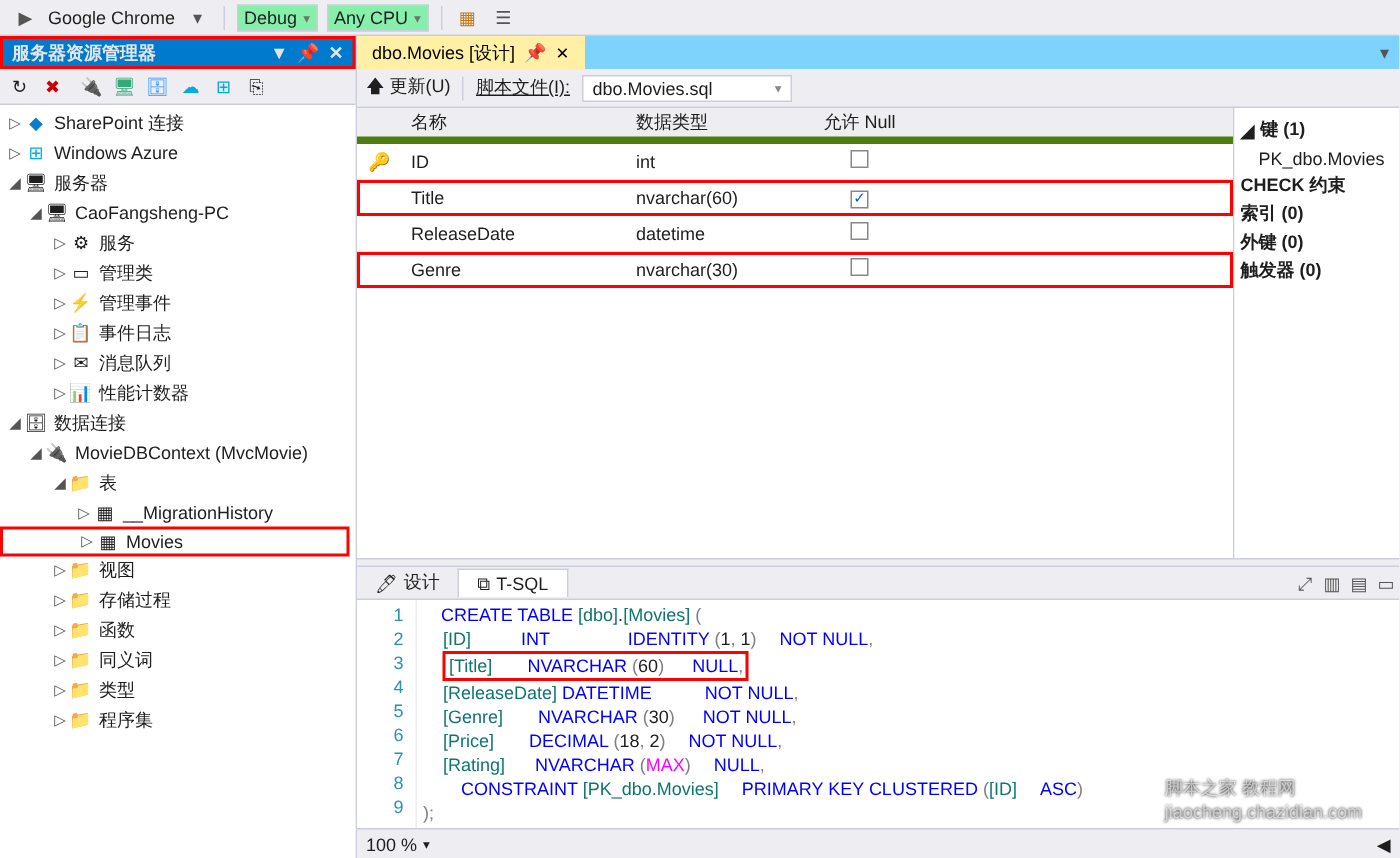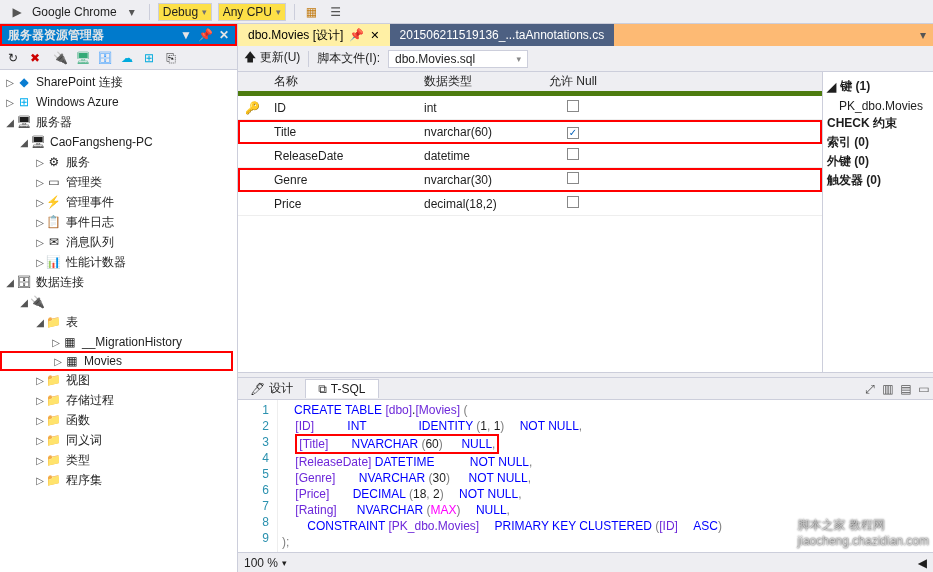--- a/index.html
+++ b/index.html
@@ -1,20 +1,20 @@
 <!DOCTYPE html>
 <html><head>
 <meta charset="utf-8">
 <style>
 * { margin: 0; padding: 0; box-sizing: border-box; font-family: "Microsoft YaHei", "Segoe UI", sans-serif; font-size: 12px; }
 body { background: #eeeef2; color: #1e1e1e; width: 933px; height: 572px; overflow: hidden; position: relative; }
 
 .top-toolbar { height: 24px; background: #eeeef2; border-bottom: 1px solid #cccedb; display: flex; align-items: center; padding: 0 8px; gap: 6px; }
 .top-toolbar .sep { width: 1px; height: 16px; background: #cccedb; margin: 0 2px; }
-.drop { display: inline-flex; align-items: center; gap: 4px; padding: 1px 4px; border: 1px solid #cccedb; background: #fde047; }
+.drop { display: inline-flex; align-items: center; gap: 4px; padding: 1px 4px; border: 1px solid #cccedb; background: #86efac; }
 .drop .chev { font-size: 9px; color: #717171; }
 .icon-btn { width: 18px; height: 18px; display: inline-flex; align-items: center; justify-content: center; color: #555; }
 
 .main-layout { display: flex; height: calc(100% - 24px); }
 
 
 .left-panel { width: 238px; background: #eeeef2; border-right: 1px solid #cccedb; display: flex; flex-direction: column; }
 .panel-title { background: #007acc; color: #e5e5e5; height: 22px; display: flex; align-items: center; padding: 0 6px; justify-content: space-between; border: 2px solid red; font-weight: bold; }
 .panel-title .ctrls { display: flex; gap: 6px; font-size: 10px; }
 .panel-toolbar { height: 24px; display: flex; align-items: center; padding: 0 4px; gap: 4px; border-bottom: 1px solid #cccedb; }
@@ -25,30 +25,30 @@
 .tree-item .exp { width: 12px; text-align: center; color: #555; font-size: 10px; }
 .tree-item .tico { width: 16px; height: 16px; margin-right: 4px; display: inline-flex; align-items: center; justify-content: center; }
 .tree-item.sel { background: #fff; }
 .hi-red { border: 2px solid red; margin: -1px 4px -1px 0; }
 .lv0 { padding-left: 4px; } .lv1 { padding-left: 18px; } .lv2 { padding-left: 34px; }
 .lv3 { padding-left: 50px; }
 
 
 .right-side { flex: 1; display: flex; flex-direction: column; }
 
-.tabs { height: 22px; background: #fdba74; display: flex; align-items: stretch; }
+.tabs { height: 22px; background: #7dd3fc; display: flex; align-items: stretch; }
 .tab { padding: 0 10px; display: flex; align-items: center; gap: 6px; color: #fff; background: #4d6082; }
 .tab.active { background: #fff0a5; color: #000; }
 .tab.inactive { background: #4d6082; color: #fff; }
 .tab .x { font-size: 11px; cursor: pointer; }
 .tabs .filler { flex: 1; }
 .tabs .tool { width: 20px; display: flex; align-items: center; justify-content: center; color: #555; }
 
 .doc-toolbar { height: 26px; background: #eeeef2; border-bottom: 1px solid #cccedb; display: flex; align-items: center; padding: 0 6px; gap: 8px; }
-.doc-toolbar .lbl { color: #1e1e1e; }
+.doc-toolbar .lbl { color: #1e1e1e; text-decoration: underline; }
 .fname-box { background: #fff; border: 1px solid #cccedb; padding: 1px 6px; min-width: 140px; display: flex; justify-content: space-between; align-items: center; }
 
 .design-area { display: flex; flex: 1; min-height: 0; }
 
 .grid-wrap { flex: 1; background: #fff; display: flex; flex-direction: column; border-right: 1px solid #cccedb; }
 .grid-head, .grid-row { display: flex; align-items: center; height: 24px; }
 .grid-head { background: #eeeef2; border-bottom: 5px solid #4d7c0f; }
 .col-key { width: 30px; text-align: center; }
 .col-name { width: 150px; padding-left: 6px; }
 .col-type { width: 120px; padding-left: 6px; }
@@ -67,27 +67,27 @@
 
 .bottom-tabs { height: 22px; display: flex; align-items: center; background: #eeeef2; border-bottom: 1px solid #cccedb; }
 .bottom-tabs .btab { padding: 2px 12px; display: flex; align-items: center; gap: 4px; }
 .bottom-tabs .btab.active { background: #fff; border: 1px solid #cccedb; border-bottom: none; }
 .bottom-tabs .spacer { flex: 1; }
 .bottom-tabs .ticon { width: 18px; text-align: center; color: #555; }
 
 .sql-area { flex: 0 0 140px; background: #fff; display: flex; font-family: Consolas, monospace; }
 .gutter { width: 40px; background: #fff; color: #2b91af; text-align: right; padding: 2px 8px 2px 0; border-right: 1px solid #eee; line-height: 16px; }
 .code { flex: 1; padding: 2px 4px; white-space: pre; line-height: 16px; overflow: auto; }
-.kw { color: #0000ff; margin-left: 12px; } .tok-gray { color: #808080; } .tok-teal { color: #6d28d9; }
+.kw { color: #0000ff; margin-left: 12px; } .tok-gray { color: #808080; } .tok-teal { color: #0f766e; }
 .tok-type { color: #0000ff; } .tok-mag { color: #ff00ff; }
 .line-hi { border: 2px solid red; display: inline-block; padding: 0 2px; }
 
 .status { height: 20px; background: #eeeef2; border-top: 1px solid #cccedb; display: flex; align-items: center; padding: 0 6px; gap: 4px; }
 
-.watermark { position: absolute; right: 4px; bottom: 24px; color: rgba(255,255,255,.6); font-size: 11px; text-shadow: 0 0 2px #000; pointer-events: none; }
+.watermark { position: absolute; right: 25px; bottom: 24px; color: rgba(255,255,255,.6); font-size: 11px; text-shadow: 0 0 2px #000; pointer-events: none; }
 </style>
 </head>
 <body>
 
 <div class="top-toolbar">
   <span class="icon-btn">▶</span>
   <span>Google Chrome</span>
   <span class="icon-btn">▾</span>
   <span class="sep"></span>
   <span class="drop">
@@ -177,20 +177,21 @@
           <span>性能计数器</span>
         </div>
       <div class="tree-item lv0">
           <span class="exp">◢</span>
           <span class="tico">🗄</span>
           <span>数据连接</span>
         </div>
       <div class="tree-item lv1">
           <span class="exp">◢</span>
           <span class="tico" style="color:#5a5">🔌</span>
+          <span>MovieDBContext (MvcMovie)</span>
         </div>
       <div class="tree-item lv2">
           <span class="exp">◢</span>
           <span class="tico" style="color:#dca54a">📁</span>
           <span>表</span>
         </div>
       <div class="tree-item lv3">
           <span class="exp">▷</span>
           <span class="tico">▦</span>
           <span>__MigrationHistory</span>
@@ -233,23 +234,20 @@
     </div>
   </div>
 
   <div class="right-side">
     <div class="tabs">
       <div class="tab active">
         <span>dbo.Movies [设计]</span>
         <span>📌</span>
         <span class="x">✕</span>
       </div>
-      <div class="tab inactive">
-          <span>201506211519136_...taAnnotations.cs</span>
-        </div>
       <div class="filler"></div>
       <div class="tool">▾</div>
     </div>
 
     <div class="doc-toolbar">
       <span>🡅 <span>更新(U)</span></span>
       <span class="sep" style="width:1px;height:16px;background:#cccedb"></span>
       <span class="lbl">脚本文件(I):</span>
       <span class="fname-box">
         <span>dbo.Movies.sql</span>
@@ -287,27 +285,20 @@
               <div class="col-null"><span class="cb"></span></div>
               <div class="col-def"></div>
             </div>
             <div class="grid-row row-hi">
               <div class="col-key"></div>
               <div class="col-name">Genre</div>
               <div class="col-type">nvarchar(30)</div>
               <div class="col-null"><span class="cb"></span></div>
               <div class="col-def"></div>
             </div>
-            <div class="grid-row">
-              <div class="col-key"></div>
-              <div class="col-name">Price</div>
-              <div class="col-type">decimal(18,2)</div>
-              <div class="col-null"><span class="cb"></span></div>
-              <div class="col-def"></div>
-            </div>
           </div>
       </div>
 
       <div class="keys-panel">
         <div class="hdr">◢ <span>键 (1)</span></div>
         <div class="itm">PK_dbo.Movies</div>
         <div class="hdr">CHECK 约束</div>
         <div class="hdr">索引 (0)</div>
         <div class="hdr">外键 (0)</div>
         <div class="hdr">触发器 (0)</div>

